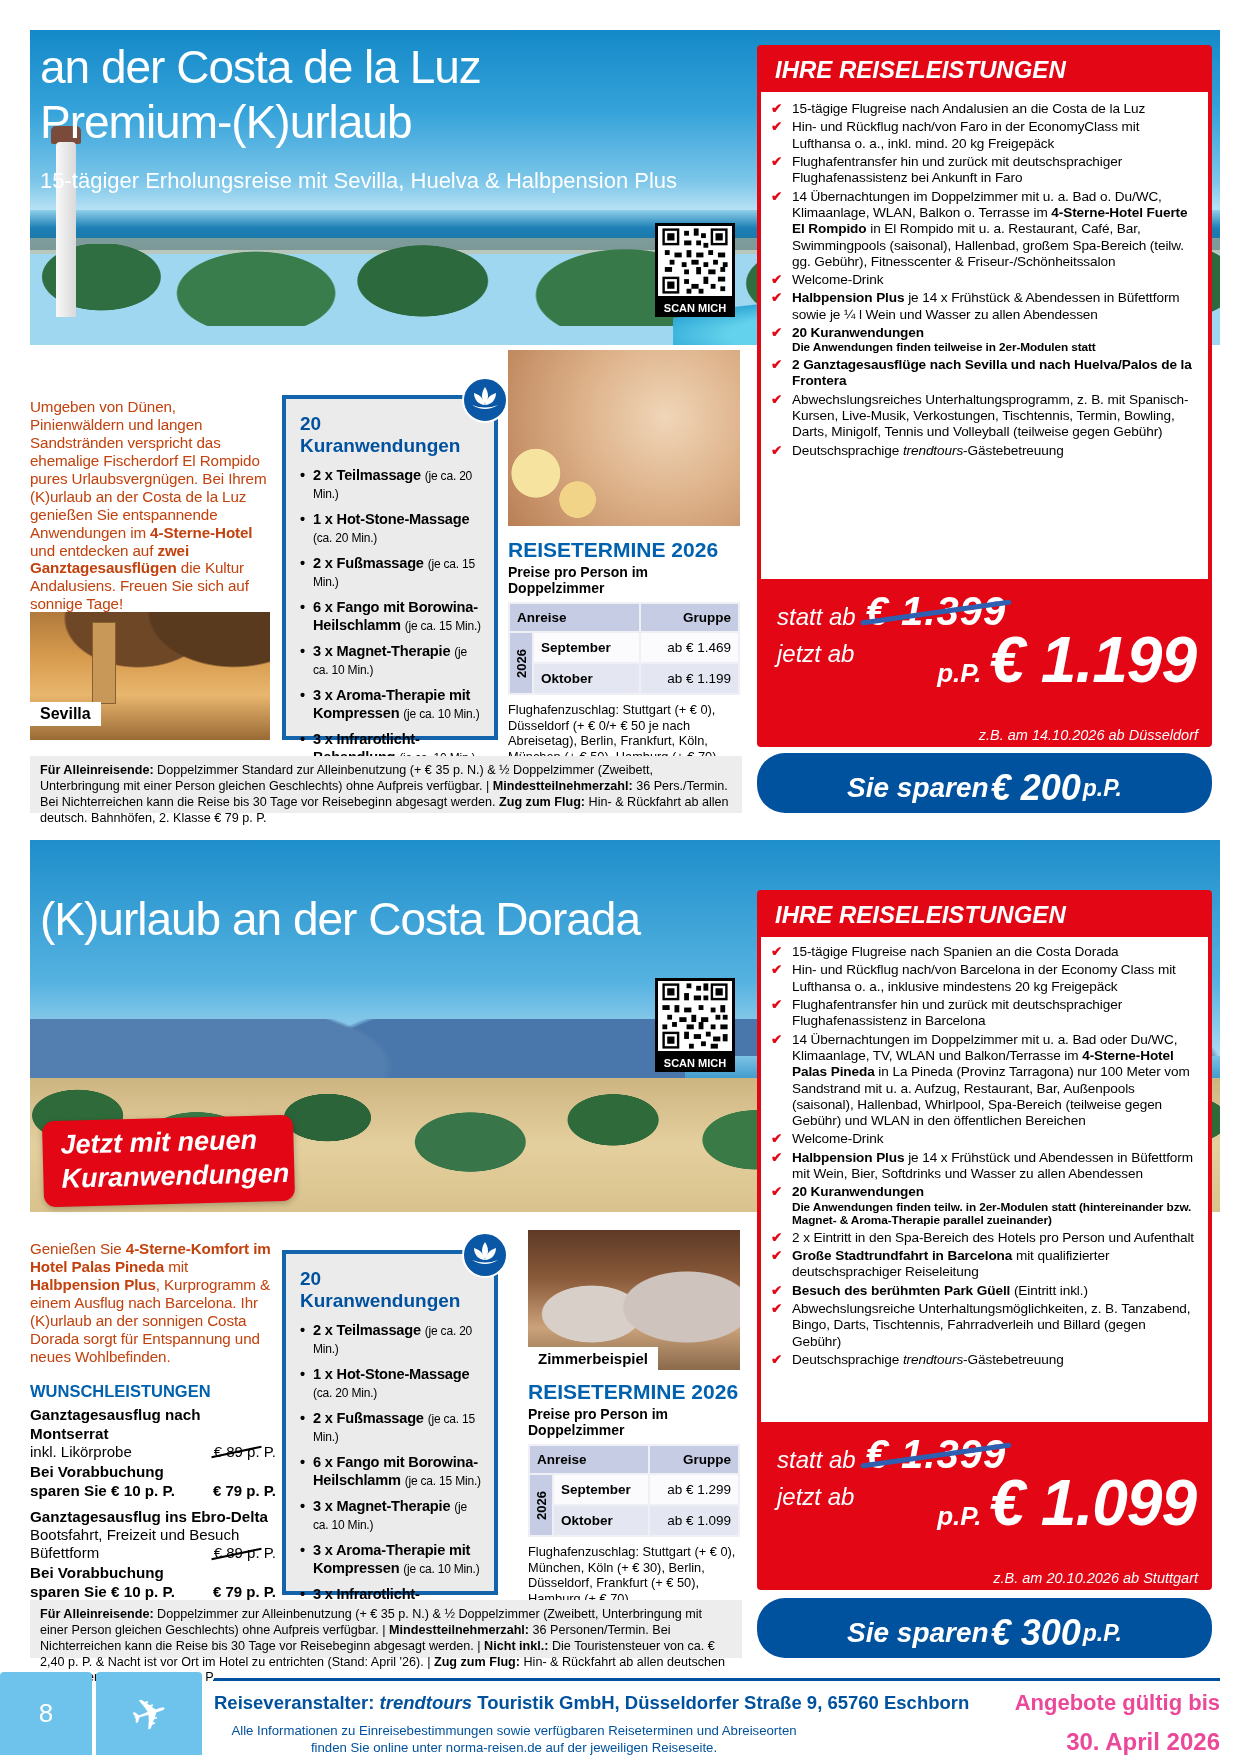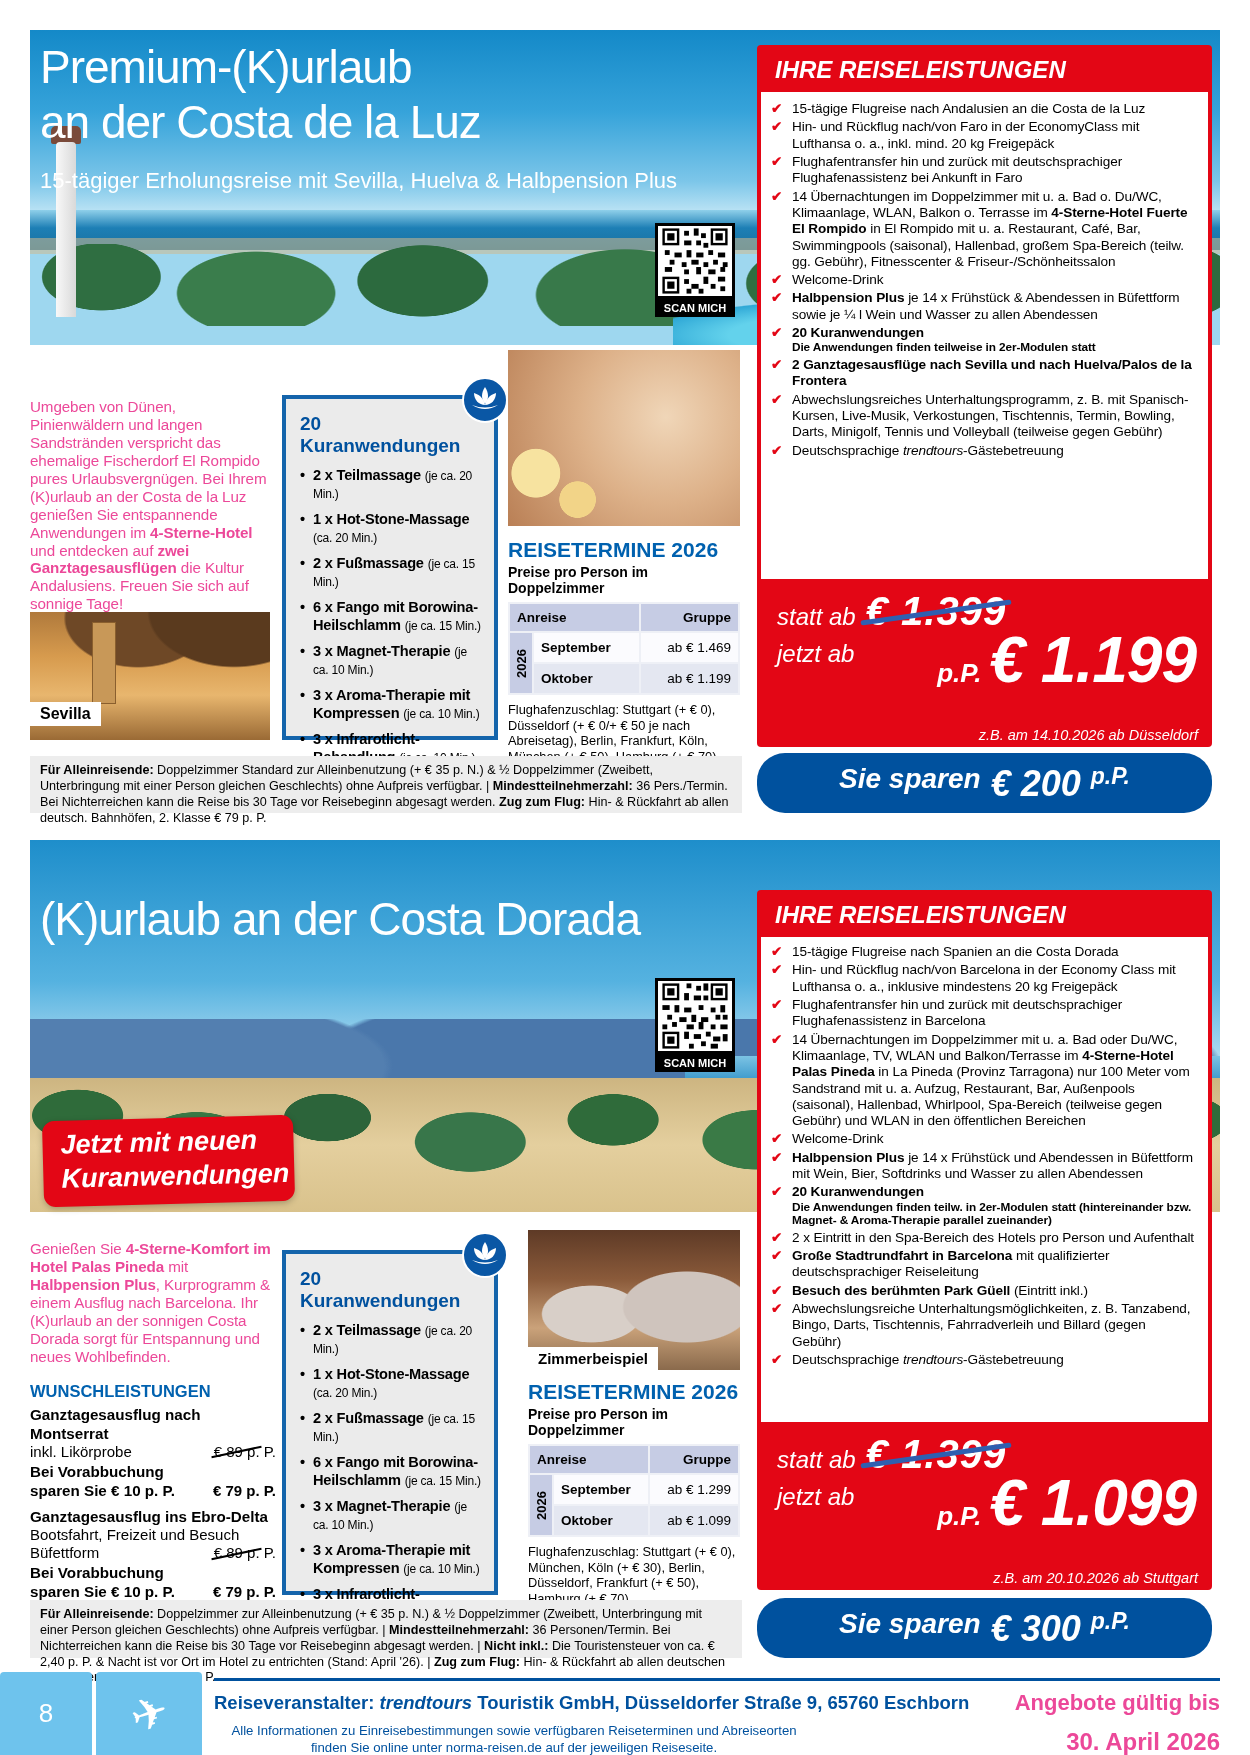--- a/index.html
+++ b/index.html
@@ -64,26 +64,26 @@
   .pricezone{height:152px;color:#fff;padding:10px 20px 6px;position:relative;}
   .statt-row{font-style:italic;font-size:24px;display:flex;align-items:baseline;gap:10px;}
   .oldprice{font-weight:700;font-size:40px;position:relative;letter-spacing:1px;}
   .oldprice::after{content:"";position:absolute;left:-6px;right:-6px;top:46%;height:5px;background:#2f5fb0;transform:rotate(-8deg);border-radius:3px;}
   .jetzt{font-style:italic;font-size:24px;margin-top:6px;}
   .bigrow{position:absolute;right:16px;top:44px;display:flex;align-items:baseline;gap:8px;font-style:italic;font-weight:700;}
   .bigrow .pp{font-size:26px;}
   .bigrow .big{font-size:64px;letter-spacing:-1px;}
   .example{position:absolute;right:14px;bottom:4px;font-style:italic;font-size:14.5px;}
   
-  .savings{background:#00519e;border-radius:28px;color:#fff;display:flex;align-items:flex-start;justify-content:center;gap:10px;font-style:italic;font-weight:700;padding-top:10px;box-sizing:border-box;}
+  .savings{background:#00519e;border-radius:28px;color:#fff;display:flex;align-items:center;justify-content:center;gap:2px;font-style:italic;font-weight:700;padding-top:10px;box-sizing:border-box;}
   .savings .t1{font-size:28px;}
   .savings .sv{font-size:36px;}
   .savings .t2{font-size:23px;}
   
-  .intro{font-size:15.2px;line-height:1.18;color:#ec4899;letter-spacing:-0.1px;}
+  .intro{font-size:15.2px;line-height:1.18;color:#c2410c;letter-spacing:-0.1px;}
   .photo{position:absolute;overflow:hidden;}
   .photo-tag{position:absolute;left:0;bottom:10px;background:#fff;color:#000;font-weight:700;font-size:16px;padding:3px 10px;}
   .sevilla-art{inset:0;position:absolute;background:
     radial-gradient(140px 90px at 85% 0%,#5a3a1e 60%,transparent 62%),
     radial-gradient(120px 80px at 45% 5%,#6e4826 60%,transparent 62%),
     linear-gradient(180deg,#b07a3c 0%,#d79b4e 35%,#e8b66e 65%,#9a6a35 100%);}
   .sevilla-tower{position:absolute;left:26%;top:8%;width:22px;height:80px;background:#c89858;border:1px solid #8a5f2e;}
   .massage-art{inset:0;position:absolute;background:
     radial-gradient(40px 40px at 12% 70%,#f7e3a0 60%,transparent 62%),
     radial-gradient(30px 30px at 30% 85%,#f2d488 60%,transparent 62%),
@@ -146,22 +146,22 @@
 
   <div class="abs hero" style="left:30px;top:30px;width:1190px;height:315px;">
     <div class="layer hero1-sky"></div>
     <div class="layer hero1-sea"></div>
     <div class="layer hero1-shore"></div>
     <div class="layer hero1-trees"></div>
     <div class="layer hero1-pool"></div>
     <div class="layer lh-cap"></div>
     <div class="layer lh-tower"></div>
     <div class="hero-titles">
+      <div class="hero-title">an der Costa de la Luz</div>
       <div class="hero-title">Premium-(K)urlaub</div>
-      <div class="hero-title">an der Costa de la Luz</div>
       <div class="hero-sub">15-tägiger Erholungsreise mit Sevilla, Huelva &amp; Halbpension Plus</div>
     </div>
   </div>
 
   <div class="abs qr" style="left:655px;top:223px;">
     <svg viewBox="0 0 29 29">
       <rect x="0" y="0" width="29" height="29" fill="#fff"></rect>
       <g fill="#000">
         <rect x="1" y="1" width="7" height="7"></rect>
           <rect x="21" y="1" width="7" height="7"></rect>

